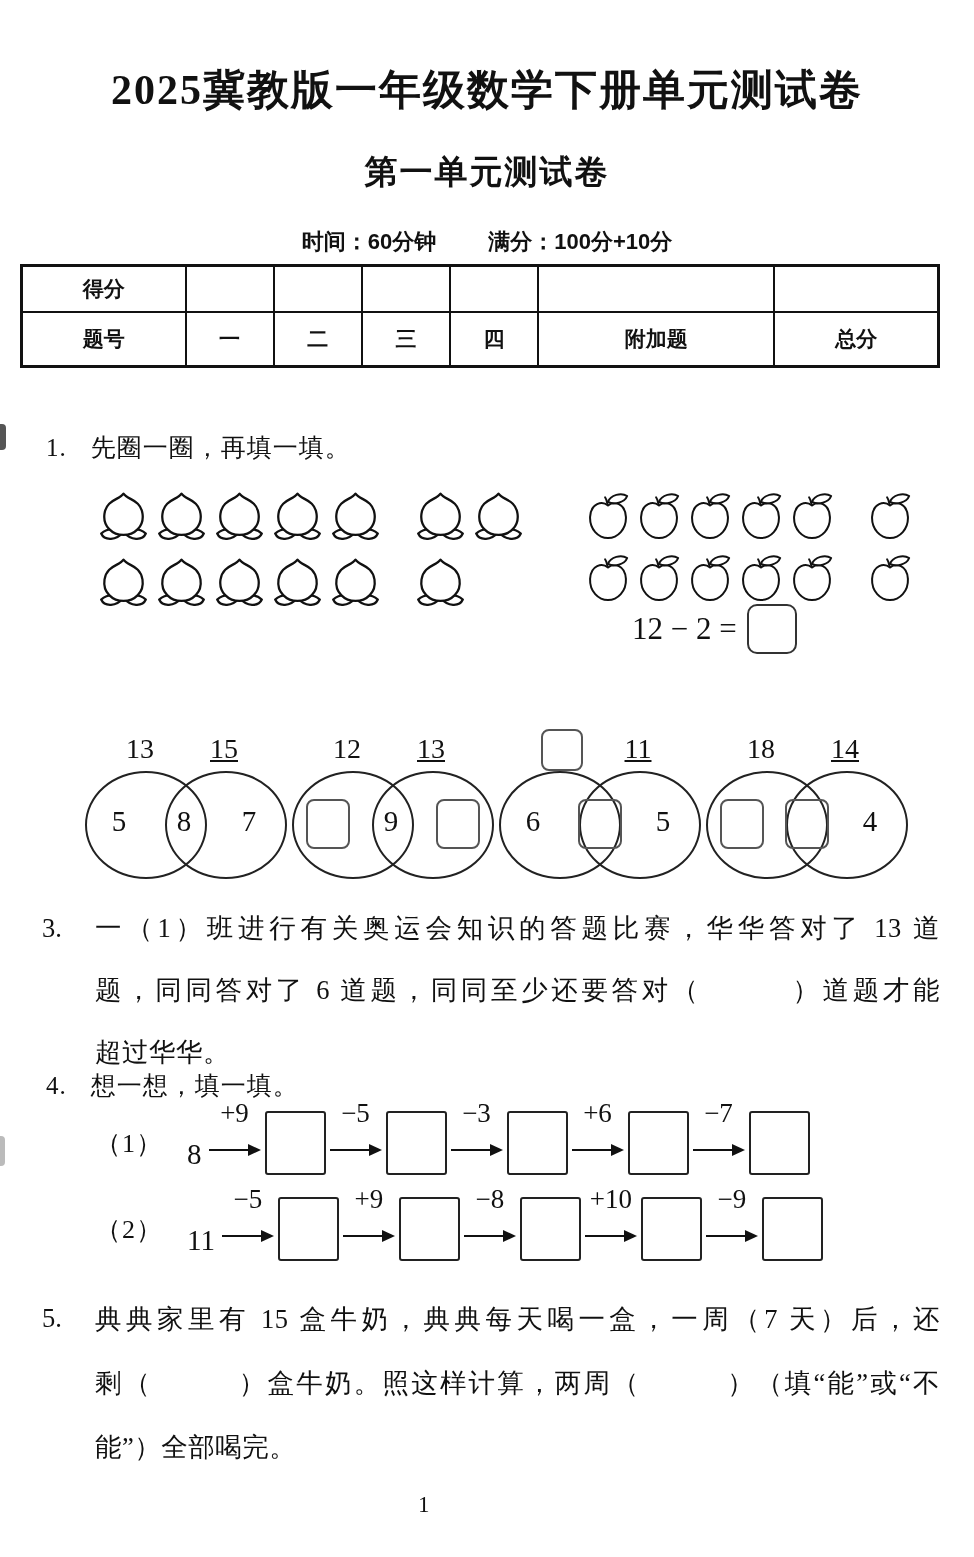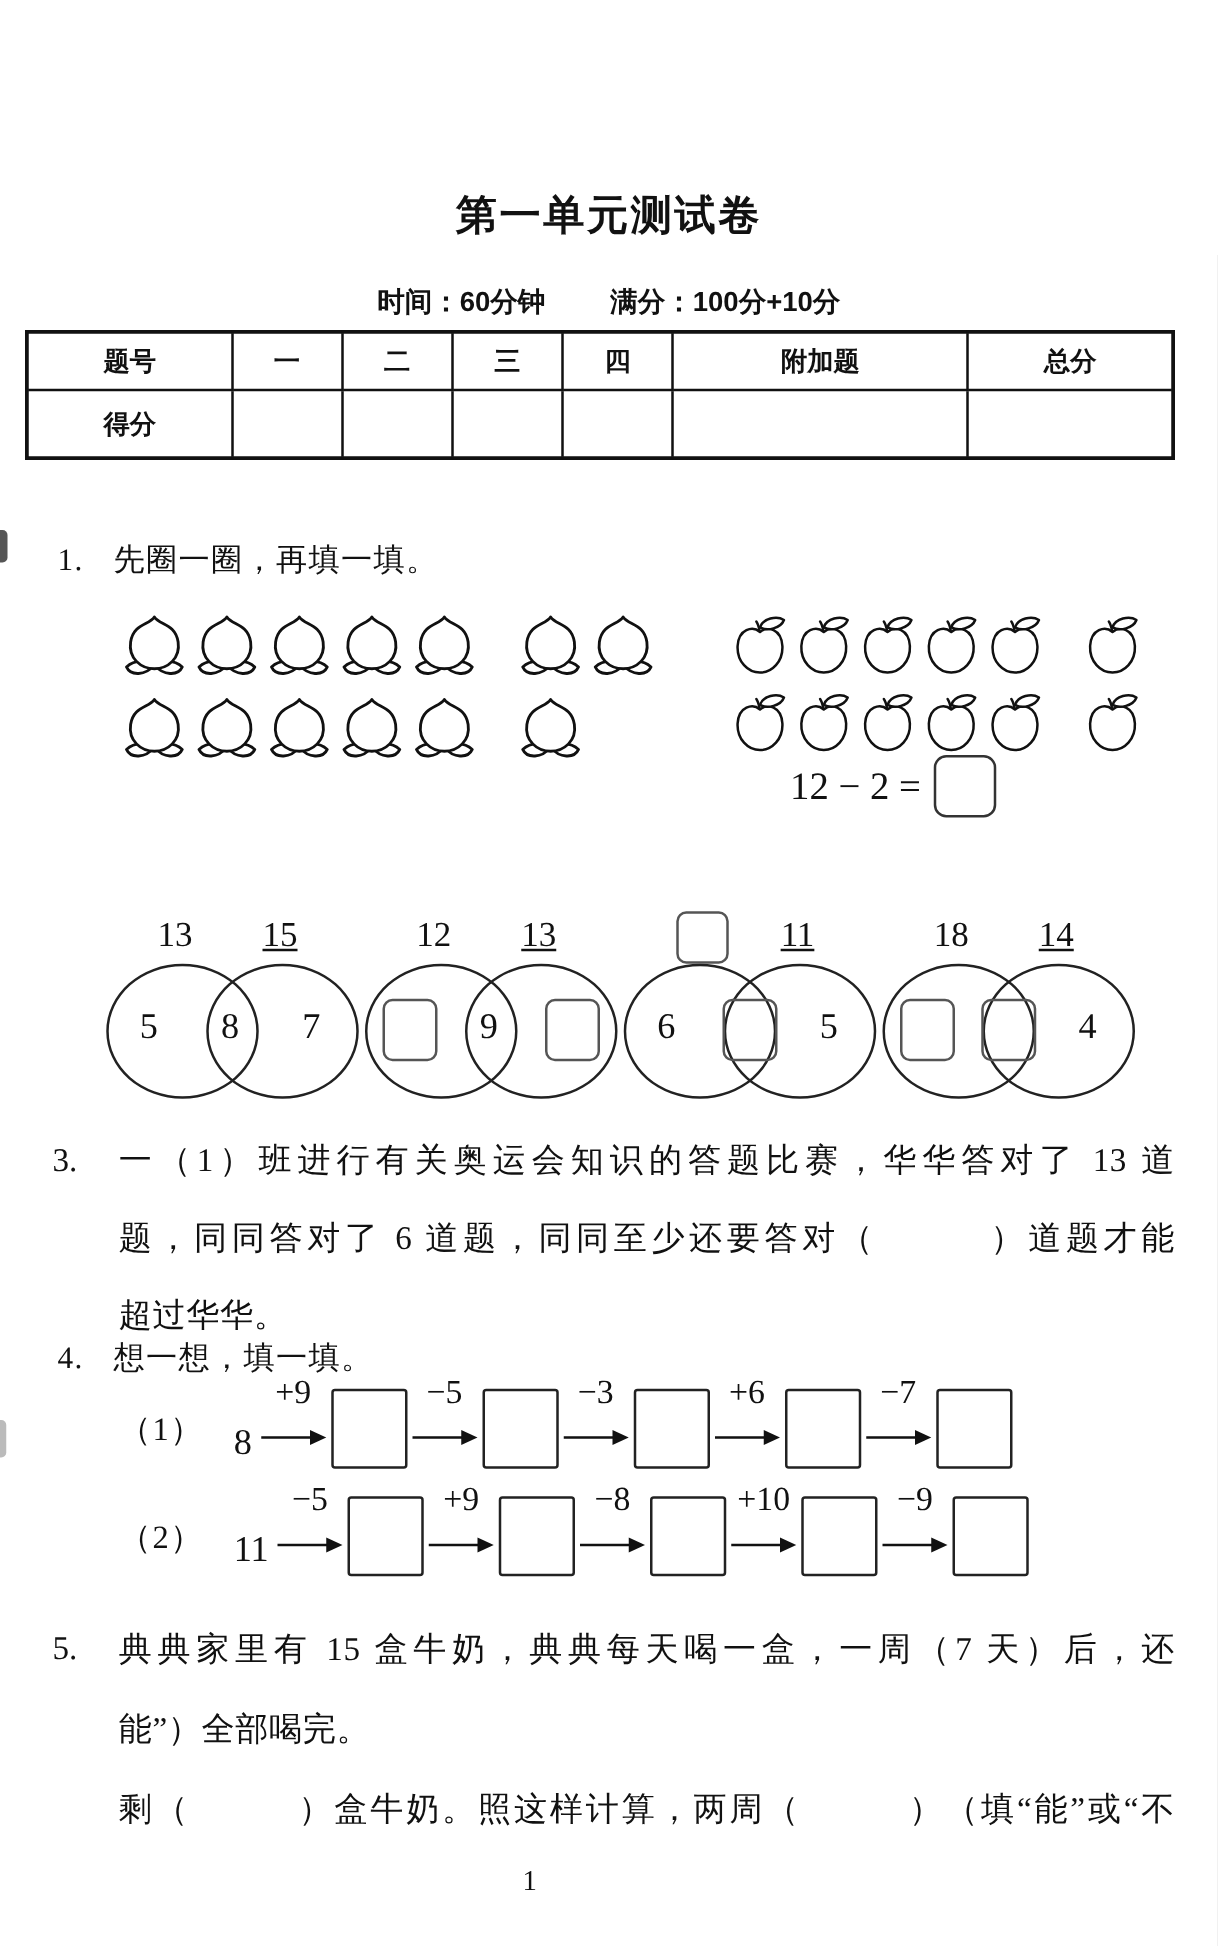--- a/index.html
+++ b/index.html
@@ -93,46 +93,47 @@
   .edge-mark-1{position:absolute;left:0;top:424px;width:6px;height:26px;background:#555;
     border-radius:0 4px 4px 0;}
   .edge-mark-2{position:absolute;left:0;top:1136px;width:5px;height:30px;background:#bbb;
     border-radius:0 4px 4px 0;}
 </style>
 </head>
 <body>
 
 <div class="page">
 
+  <div class="title">2025冀教版一年级数学下册单元测试卷</div>
   <div class="subtitle">第一单元测试卷</div>
 
   <div class="time-line">
     <span>时间：60分钟</span><span class="gap"></span><span>满分：100分+10分</span>
   </div>
 
   <table class="score-table">
     <tbody>
+        <tr>
+          <td>得分</td>
+          <td></td>
+          <td></td>
+          <td></td>
+          <td></td>
+          <td></td>
+          <td></td>
+        </tr>
         <tr>
           <td>题号</td>
           <td>一</td>
           <td>二</td>
           <td>三</td>
           <td>四</td>
           <td>附加题</td>
           <td>总分</td>
         </tr>
-        <tr>
-          <td>得分</td>
-          <td></td>
-          <td></td>
-          <td></td>
-          <td></td>
-          <td></td>
-          <td></td>
-        </tr>
       </tbody>
   </table>
 
 
   <div class="q-line" id="q1-line">
     <span class="q-num">1.</span><span>先圈一圈，再填一填。</span>
   </div>
   <div class="fruit-group" id="peach-group">
       <div class="fruit-row">
         <span class="fruit"><svg viewBox="0 0 60 56" xmlns="http://www.w3.org/2000/svg">
@@ -428,22 +429,22 @@
           <span class="op-label">−9</span>
         </div>
         <div class="chain-box"></div>
       </div>
     </div>
 
   <div class="text-block" id="q5-block">
     <span class="block-num">5.</span>
     <div class="lines">
         <div class="jline fill">典典家里有 15 盒牛奶，典典每天喝一盒，一周（7 天）后，还</div>
+        <div class="jline fill">剩（　　　）盒牛奶。照这样计算，两周（　　　）（填“能”或“不</div>
         <div class="jline">能”）全部喝完。</div>
-        <div class="jline fill">剩（　　　）盒牛奶。照这样计算，两周（　　　）（填“能”或“不</div>
       </div>
   </div>
 
   <div class="page-number">1</div>
 
   <div class="edge-mark-1"></div>
   <div class="edge-mark-2"></div>
 </div>
 
 </body></html>

